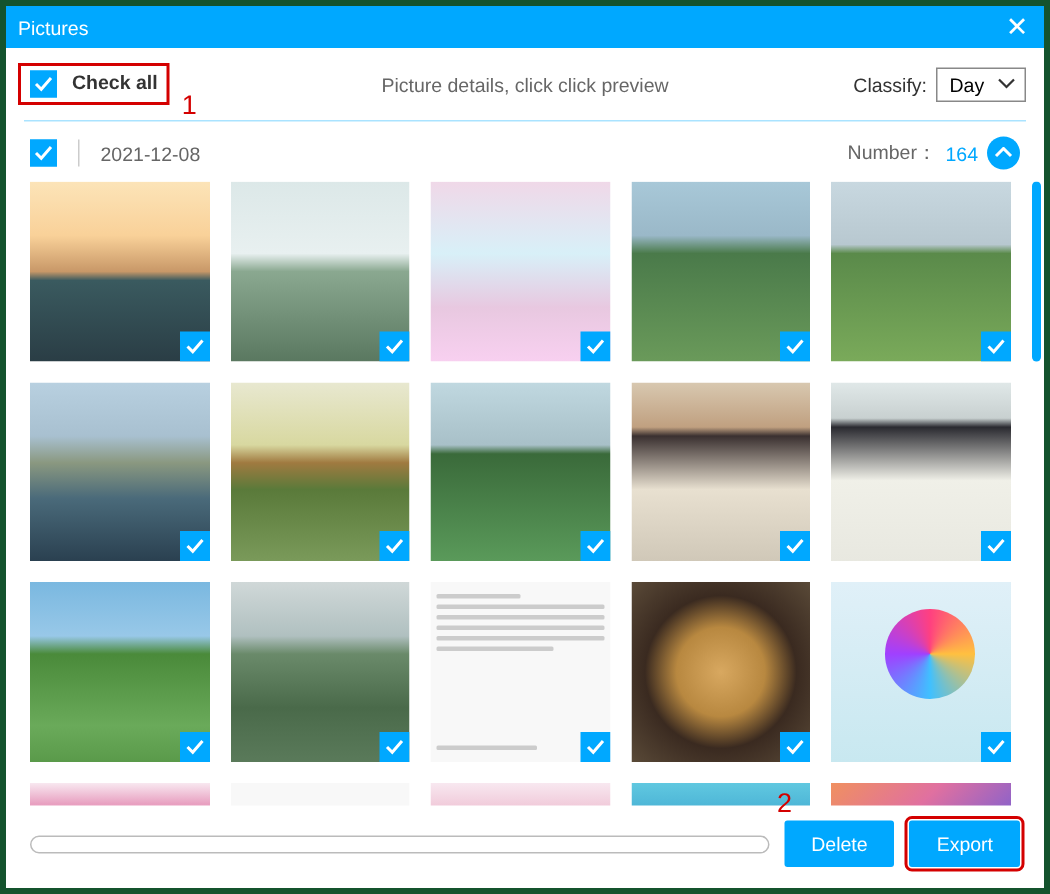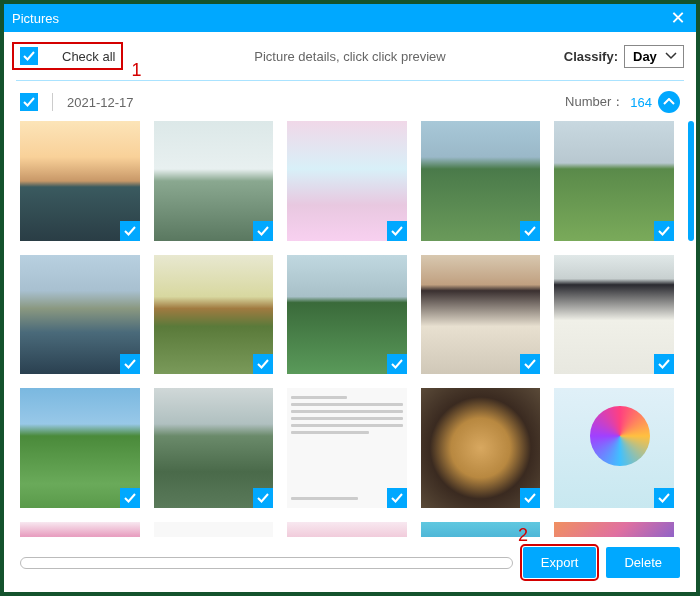--- a/index.html
+++ b/index.html
@@ -2,27 +2,27 @@
 <html><head>
 <meta charset="utf-8">
 <style>
   * { box-sizing: border-box; margin: 0; padding: 0; }
   body { font-family: Arial, sans-serif; font-size: 13px; background: #fff; width: 700px; height: 596px; overflow: hidden; }
   .window { width: 700px; height: 596px; border: 4px solid #14532d; display: flex; flex-direction: column; }
   .titlebar { background: #00a8ff; color: #fff; display: flex; justify-content: space-between; align-items: center; padding: 4px 8px; height: 28px; }
   .title-text { font-size: 13px; }
   .close-btn { color: #fff; font-size: 18px; cursor: pointer; width: 20px; text-align: center; }
   .header-row { display: flex; align-items: center; padding: 10px 12px 10px 8px; position: relative; }
-  .check-all-box { display: flex; align-items: center; gap: 24px; padding: 3px 6px; border: 2px solid #d40000; }
+  .check-all-box { display: flex; gap: 10px; padding: 3px 6px; border: 2px solid #d40000; font-weight: bold; }
   .cbx { width: 18px; height: 18px; border: 2px solid #00a8ff; background: #00a8ff; display: inline-flex; align-items: center; justify-content: center; cursor: pointer; }
   .cbx svg { width: 12px; height: 12px; }
   .check-all-label { color: #333; }
   .annot1 { color: #d40000; font-size: 18px; margin-left: 8px; position: relative; top: 14px; }
   .header-center { position: absolute; left: 50%; transform: translateX(-50%); color: #666; }
-  .header-right { margin-left: auto; display: flex; align-items: center; gap: 6px; font-weight: bold; }
+  .header-right { margin-left: auto; display: flex; align-items: center; gap: 6px; }
   .classify-label { color: #333; }
   .classify-select { border: 1px solid #888; padding: 3px 24px 3px 8px; position: relative; cursor: pointer; display: flex; align-items: center; min-width: 60px; }
   .classify-select svg { position: absolute; right: 6px; top: 50%; transform: translateY(-50%); width: 12px; height: 8px; }
   .divider { height: 1px; background: #aae3ff; margin: 0 12px; }
   .group-row { display: flex; align-items: center; padding: 10px 16px 8px 16px; gap: 16px; }
   .date-box { display: flex; align-items: center; gap: 14px; }
   .vline { width: 1px; height: 18px; background: #ccc; }
   .date-text { color: #666; }
   .number-box { margin-left: auto; display: flex; align-items: center; gap: 6px; }
   .number-label { color: #666; }
@@ -101,21 +101,21 @@
   <div class="divider"></div>
 
   <div class="group-row">
     <div class="date-box">
       <span class="cbx">
         <svg viewBox="0 0 12 12">
             <path d="M1 6 L4.5 9.5 L11 2" stroke="#fff" stroke-width="2" fill="none"></path>
           </svg>
       </span>
       <span class="vline"></span>
-      <span class="date-text">2021-12-17</span>
+      <span class="date-text">2021-12-08</span>
     </div>
     <div class="number-box">
       <span class="number-label">Number：</span>
       <span class="number-value">164</span>
       <span class="collapse-btn">
         <svg viewBox="0 0 12 8">
             <path d="M1 6 L6 1 L11 6" stroke="#fff" stroke-width="2" fill="none"></path>
           </svg>
       </span>
     </div>
@@ -275,16 +275,16 @@
         </div>
       <div class="thumb">
           <div class="img img-grad"></div>
         </div>
     </div>
   </div>
 
   <div class="footer">
     <span class="annot2">2</span>
     <div class="progress"></div>
+    <div class="btn btn-delete">Delete</div>
     <div class="btn btn-export">Export</div>
-    <div class="btn btn-delete">Delete</div>
   </div>
 </div>
 
 </body></html>

